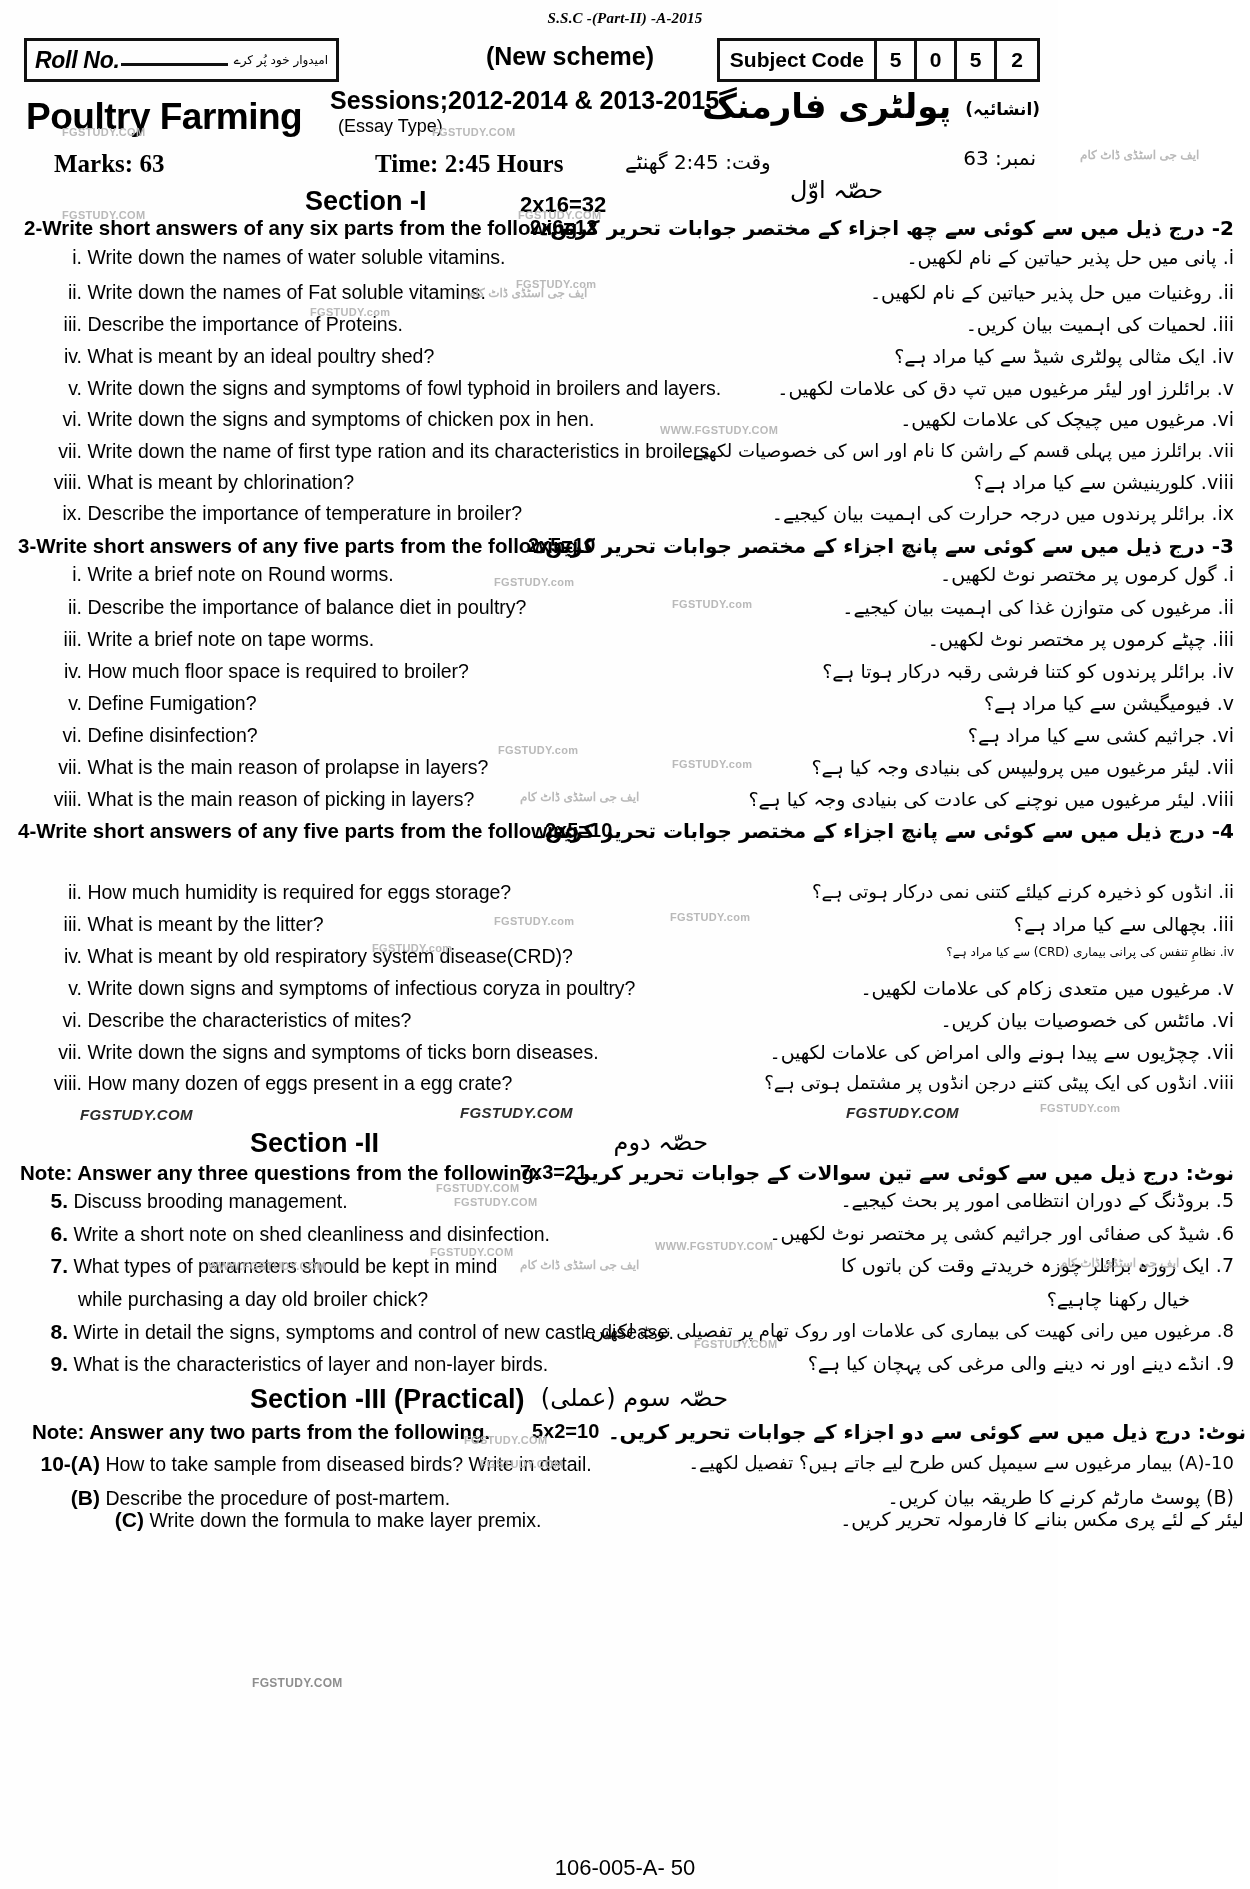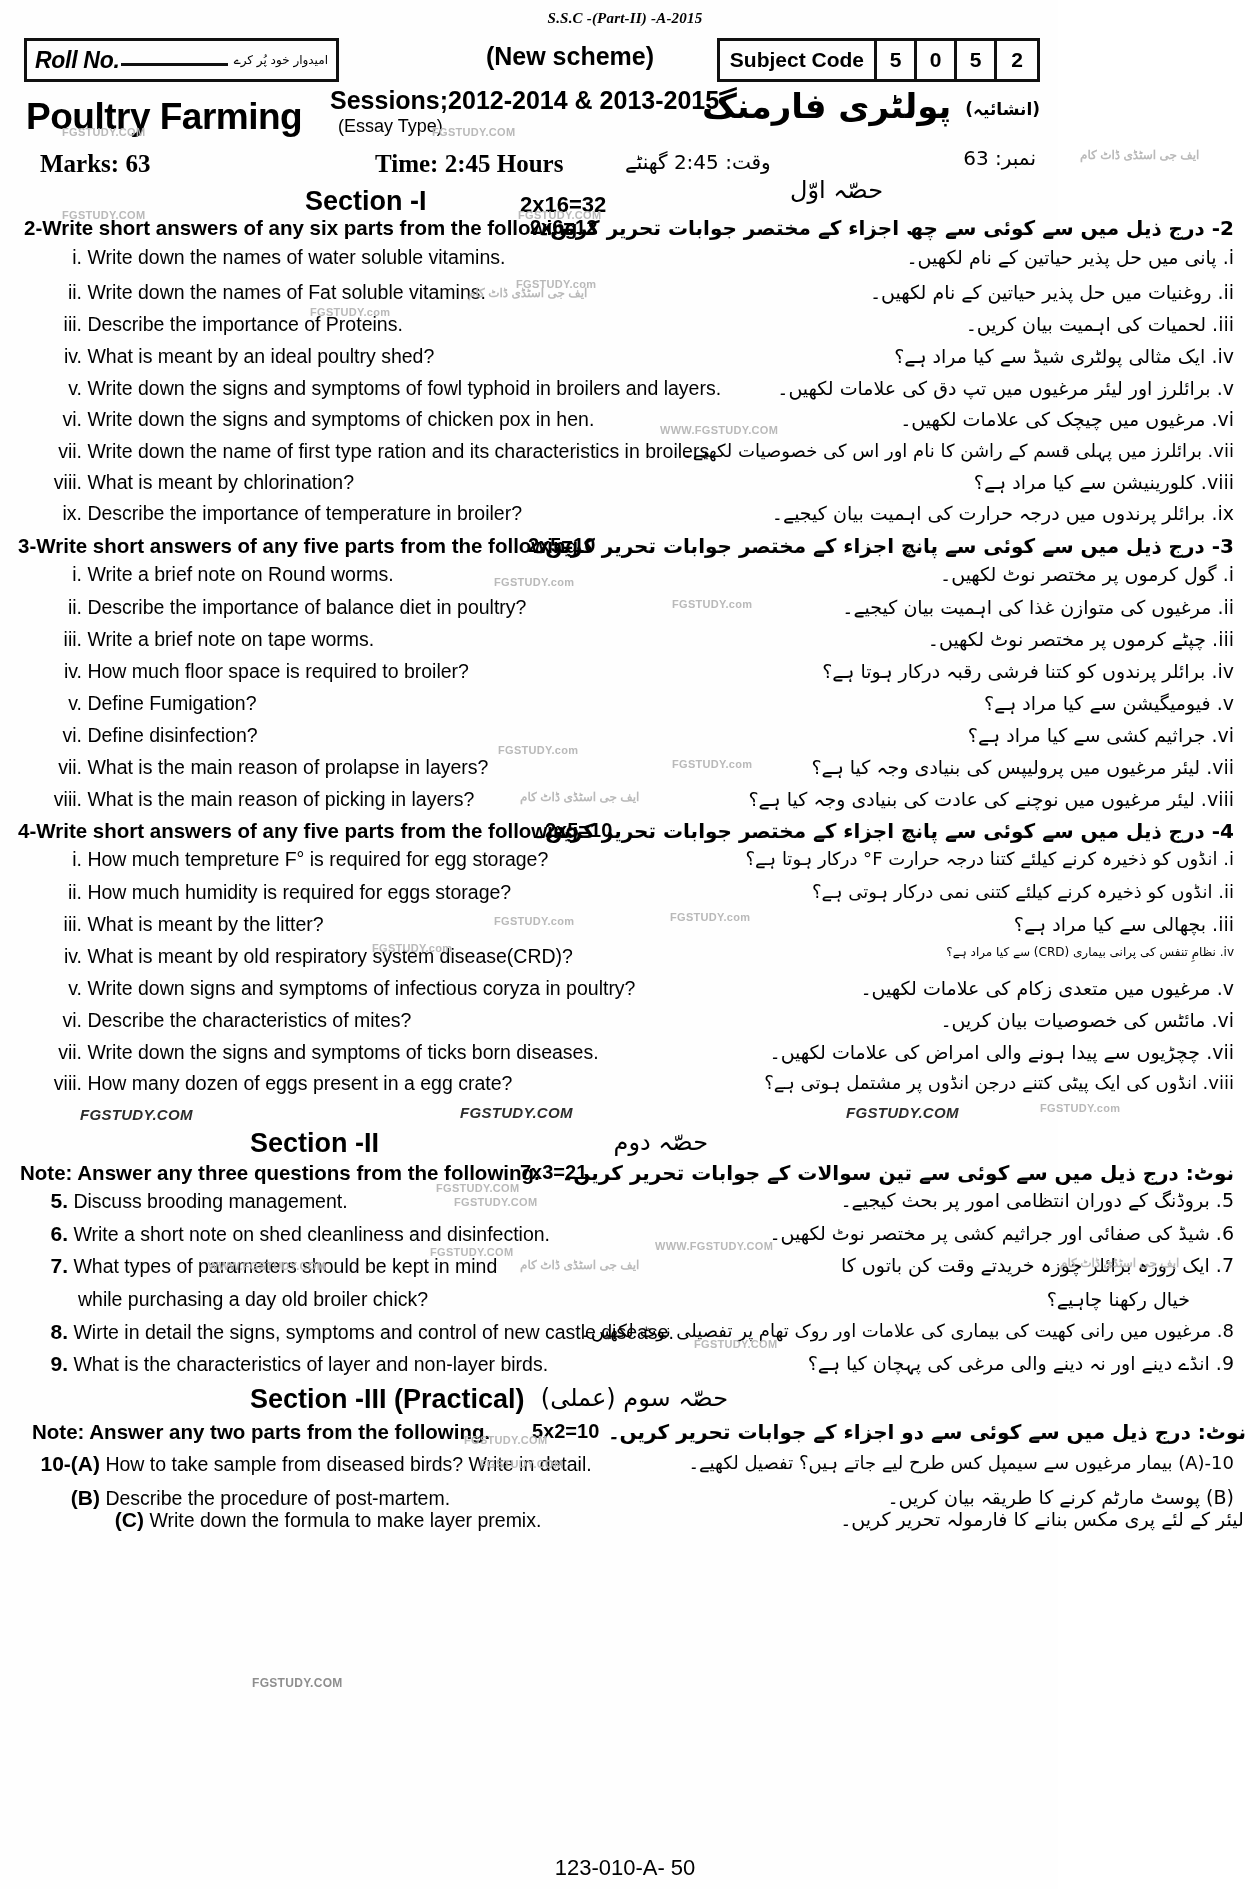--- a/index.html
+++ b/index.html
@@ -139,21 +139,21 @@
     font-family: "DejaVu Sans", sans-serif;
     white-space: nowrap;
   }
   .subject-ur .paren {
     font-size: 17px;
     vertical-align: middle;
     margin-left: 14px;
   }
   .marks {
     position: absolute;
-    top: 150px; left: 40px;
+    top: 150px; left: 54px;
     font-family: "Liberation Serif", serif;
     font-weight: bold;
     font-size: 25px;
   }
   .timeline {
     position: absolute;
     top: 150px; left: 375px;
     font-family: "Liberation Serif", serif;
     font-weight: bold;
     font-size: 25px;
@@ -357,24 +357,20 @@
     <span class="q-en" style="left:48px;"><span class="rn-en" style="width:34px;">viii.</span> <span>What is the main reason of picking in layers?</span></span>
     <span class="q-ur">viii.  لیئر مرغیوں میں نوچنے کی عادت کی بنیادی وجہ کیا ہے؟</span>
   </div>
 
   <div class="qrow" style="top:819px;">
     <span class="q-en bold" style="left:18px;"><span>4-</span><span>Write short  answers  of any five parts from the following.</span></span>
     <span class="marks-inline" style="top:0; left:545px;">2x5=10</span>
     <span class="q-ur bold" style="font-size:20px;">4- درج ذیل میں سے کوئی سے پانچ اجزاء کے مختصر جوابات تحریر کریں۔</span>
   </div>
 
-  <div class="qrow" style="top:848px;">
-    <span class="q-en" style="left:48px;"><span class="rn-en" style="width:34px;">i.</span> <span>How much tempreture F° is required for egg storage?</span></span>
-    <span class="q-ur" style="font-size:18px;">i.  انڈوں کو ذخیرہ کرنے کیلئے کتنا درجہ حرارت F° درکار ہوتا ہے؟</span>
-  </div>
   <div class="qrow" style="top:881px;">
     <span class="q-en" style="left:48px;"><span class="rn-en" style="width:34px;">ii.</span> <span>How much humidity is required for eggs storage?</span></span>
     <span class="q-ur" style="font-size:18px;">ii.  انڈوں کو ذخیرہ کرنے کیلئے کتنی نمی درکار ہوتی ہے؟</span>
   </div>
   <div class="qrow" style="top:913px;">
     <span class="q-en" style="left:48px;"><span class="rn-en" style="width:34px;">iii.</span> <span>What is meant by the litter?</span></span>
     <span class="q-ur">iii.  بچھالی سے کیا مراد ہے؟</span>
   </div>
   <div class="qrow" style="top:945px;">
     <span class="q-en" style="left:48px;"><span class="rn-en" style="width:34px;">iv.</span> <span>What is meant by old respiratory system disease(CRD)?</span></span>
@@ -446,21 +442,21 @@
   </div>
   <div class="qrow" style="top:1486px;">
     <span class="q-en" style="left:58px;"><span class="rn-en" style="width:42px; font-weight:bold; font-size:21px;">(B)</span> <span>Describe the procedure of post-martem.</span></span>
     <span class="q-ur">(B)  پوسٹ مارٹم کرنے کا طریقہ بیان کریں۔</span>
   </div>
   <div class="qrow" style="top:1508px;margin-left:44px;">
     <span class="q-en" style="left:58px;"><span class="rn-en" style="width:42px; font-weight:bold; font-size:21px;">(C)</span> <span>Write down the formula to make layer premix.</span></span>
     <span class="q-ur">(C)  لیئر کے لئے پری مکس بنانے کا فارمولہ تحریر کریں۔</span>
   </div>
 
-  <div class="footer-code">123-010-A- 50</div>
+  <div class="footer-code">106-005-A- 50</div>
 
   <div class="wm" style="top:126px; left:62px;">FGSTUDY.COM</div>
   <div class="wm" style="top:126px; left:432px;">FGSTUDY.COM</div>
   <div class="wm" style="top:209px; left:62px;">FGSTUDY.COM</div>
   <div class="wm" style="top:209px; left:518px;">FGSTUDY.COM</div>
   <div class="wm" style="top:278px; left:516px;">FGSTUDY.com</div>
   <div class="wm" style="top:306px; left:310px;">FGSTUDY.com</div>
   <div class="wm" style="top:424px; left:660px;">WWW.FGSTUDY.COM</div>
   <div class="wm" style="top:576px; left:494px;">FGSTUDY.com</div>
   <div class="wm" style="top:598px; left:672px;">FGSTUDY.com</div>

